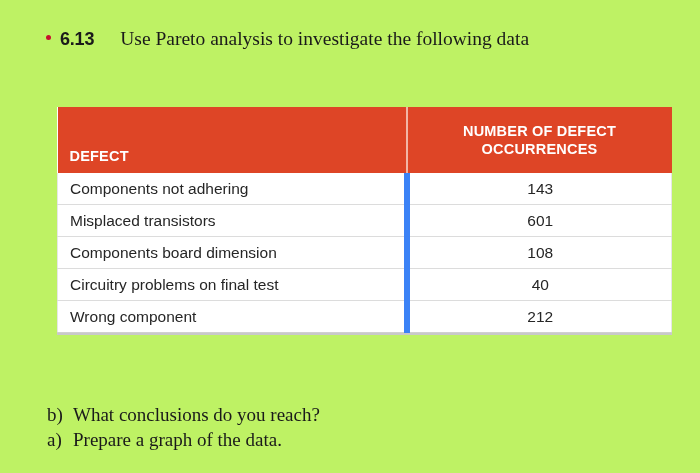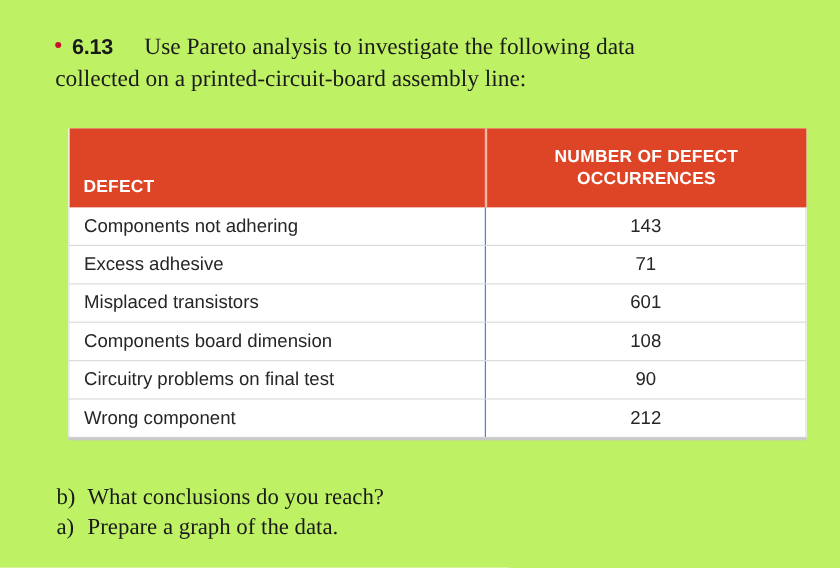--- a/index.html
+++ b/index.html
@@ -113,21 +113,21 @@
     color: #262626;
     border-bottom: 1px solid #dcdcdc;
     background: #ffffff;
   }
   .data-row:last-child td {
     border-bottom: 1px solid #d0d0d0;
   }
   .cell-defect {
     text-align: left;
     padding-left: 12px !important;
-    border-right: 1px solid #3b82f6;
+    border-right: 6px solid #3b82f6;
     border-left: 1px solid #e6e6e6;
   }
   .cell-count {
     text-align: center;
     border-right: 1px solid #e6e6e6;
   }
 
   
   .subquestions {
     position: absolute;
@@ -148,53 +148,48 @@
 </style>
 </head>
 <body>
 
 <div class="page">
 
   <div class="problem">
     <span class="problem-line1">
       <span class="bullet-dot"></span><span class="prob-num">6.13</span><span class="prob-gap"></span><span class="prob-text">Use Pareto analysis to investigate the following data</span>
     </span>
-    <span class="problem-line2">collected on a printed-circuit-board assembly line:</span>
   </div>
 
   <table class="defect-table">
     <thead>
       <tr class="hdr-row">
         <th class="hdr-defect">DEFECT</th>
         <th class="hdr-count">
           <span>NUMBER OF DEFECT</span>
           <span class="l2">OCCURRENCES</span>
         </th>
       </tr>
     </thead>
     <tbody>
       <tr class="data-row">
         <td class="cell-defect">Components not adhering</td>
         <td class="cell-count">143</td>
       </tr>
       <tr class="data-row">
-        <td class="cell-defect">Excess adhesive</td>
-        <td class="cell-count">71</td>
-      </tr>
-      <tr class="data-row">
         <td class="cell-defect">Misplaced transistors</td>
         <td class="cell-count">601</td>
       </tr>
       <tr class="data-row">
         <td class="cell-defect">Components board dimension</td>
         <td class="cell-count">108</td>
       </tr>
       <tr class="data-row">
         <td class="cell-defect">Circuitry problems on final test</td>
-        <td class="cell-count">90</td>
+        <td class="cell-count">40</td>
       </tr>
       <tr class="data-row">
         <td class="cell-defect">Wrong component</td>
         <td class="cell-count">212</td>
       </tr>
     </tbody>
   </table>
 
   <div class="subquestions">
     <span class="subq">

